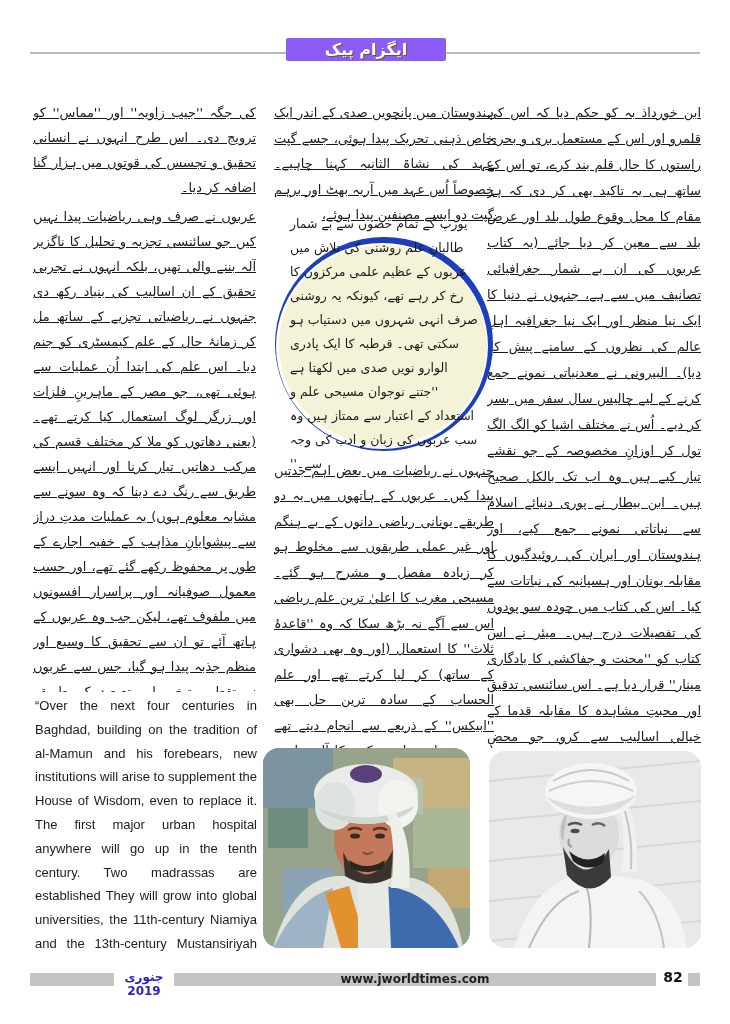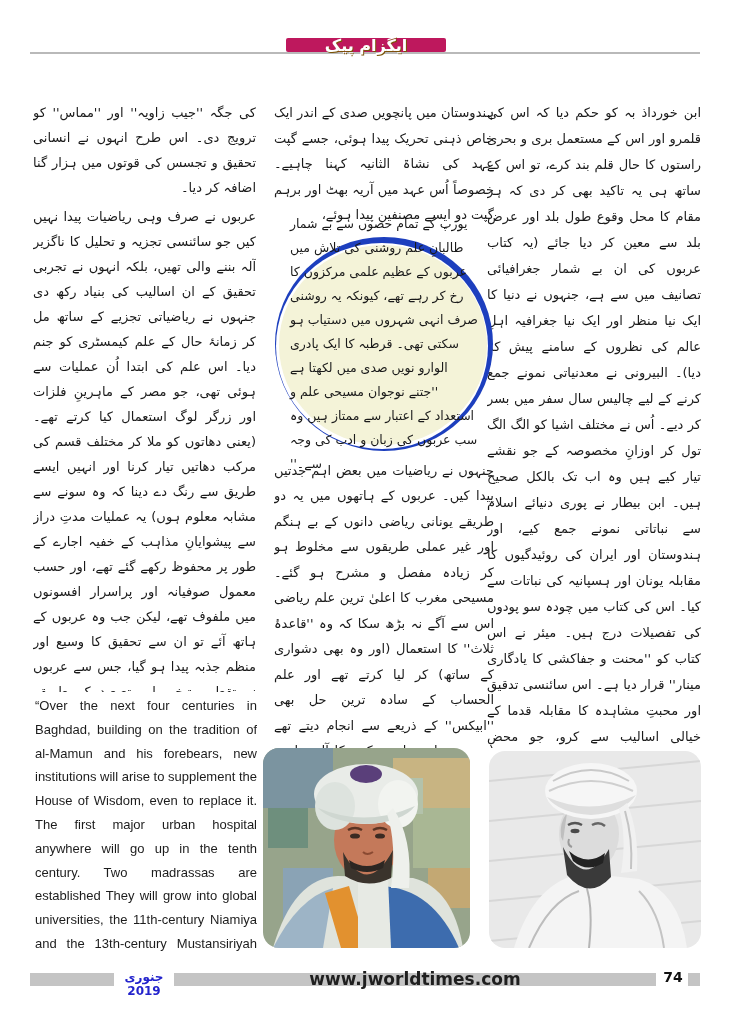--- a/index.html
+++ b/index.html
@@ -1,26 +1,26 @@
 <!DOCTYPE html>
 <html><head>
 <meta charset="utf-8">
 <style>
   html,body{margin:0;padding:0;background:#ffffff;}
   .page{position:relative;width:730px;height:1024px;background:#ffffff;overflow:hidden;
         font-family:"DejaVu Sans",sans-serif;color:#1a1a1a;}
   
   .header-rule{position:absolute;left:30px;right:30px;top:52px;height:2px;background:#b9b9b9;}
-  .header-badge{position:absolute;left:286px;top:38px;width:160px;height:14px;
-        background:#be185d;border-radius:2px;display:flex;align-items:center;justify-content:center;
+  .header-badge{position:absolute;left:286px;top:38px;width:160px;height:23px;
+        background:#8b5cf6;border-radius:2px;display:flex;align-items:center;justify-content:center;
         color:#ffffff;font-size:16px;font-weight:bold;direction:rtl;
         text-shadow:1px 1px 0 #7a5306;}
   
   .col{position:absolute;top:100px;direction:rtl;text-align:justify;font-size:13px;
-        line-height:25.5px;overflow:hidden;}
+        line-height:25.5px;overflow:hidden;text-decoration:underline;}
   .col p{margin:0 0 4px 0;}
   .col-right{left:487px;width:214px;height:648px;line-height:26px;}
   .col-mid{left:274px;width:220px;height:648px;}
   .col-left{left:33px;width:223px;height:592px;line-height:25px;}
   
   .oval-wrap{position:relative;width:220px;height:216px;margin:8px auto 6px auto;}
   .oval-wrap svg{position:absolute;left:0;top:0;}
   .oval-text{position:absolute;left:10px;top:14px;width:200px;height:188px;
         display:flex;align-items:center;justify-content:center;text-align:left;
         font-size:12.5px;line-height:24px;direction:rtl;padding:0 6px;box-sizing:border-box;}
@@ -33,21 +33,21 @@
   .english{position:absolute;left:35px;top:694px;width:222px;height:262px;
         font-family:"Liberation Sans","DejaVu Sans",sans-serif;font-size:13px;line-height:23.8px;
         text-align:justify;color:#1c1c1c;direction:ltr;overflow:hidden;}
   
   .footer{position:absolute;left:0;top:968px;width:730px;height:22px;font-size:11px;}
   .f-seg{position:absolute;top:5px;height:13px;background:#c4c4c4;}
   .f-seg1{left:30px;width:84px;}
   .f-date{position:absolute;left:116px;top:2px;width:56px;text-align:center;
         color:#2323cc;font-size:12px;font-weight:bold;direction:rtl;}
   .f-main{left:174px;width:482px;text-align:center;color:#1f1f1f;font-weight:bold;
-        line-height:13px;font-size:17px;}
+        line-height:13px;font-size:12px;}
   .f-page{position:absolute;left:660px;top:1px;width:26px;text-align:center;
         color:#111;font-size:14px;font-weight:bold;}
   .f-seg2{left:688px;width:12px;}
 </style>
 </head>
 <body>
 
 <div class="page">
 
   <div class="header-rule"></div>
@@ -152,17 +152,17 @@
       <path d="M136 60 Q144 88 142 118" stroke="#c4c4c4" stroke-width="2" fill="none"></path>
     </svg>
   </div>
 
   <div class="footer">
     <div class="f-seg f-seg1"></div>
     <div class="f-date">جنوری 2019</div>
     <div class="f-seg f-main">
       <span>www.jworldtimes.com</span>
     </div>
-    <div class="f-page">74</div>
+    <div class="f-page">82</div>
     <div class="f-seg f-seg2"></div>
   </div>
 
 </div>
 
 </body></html>

